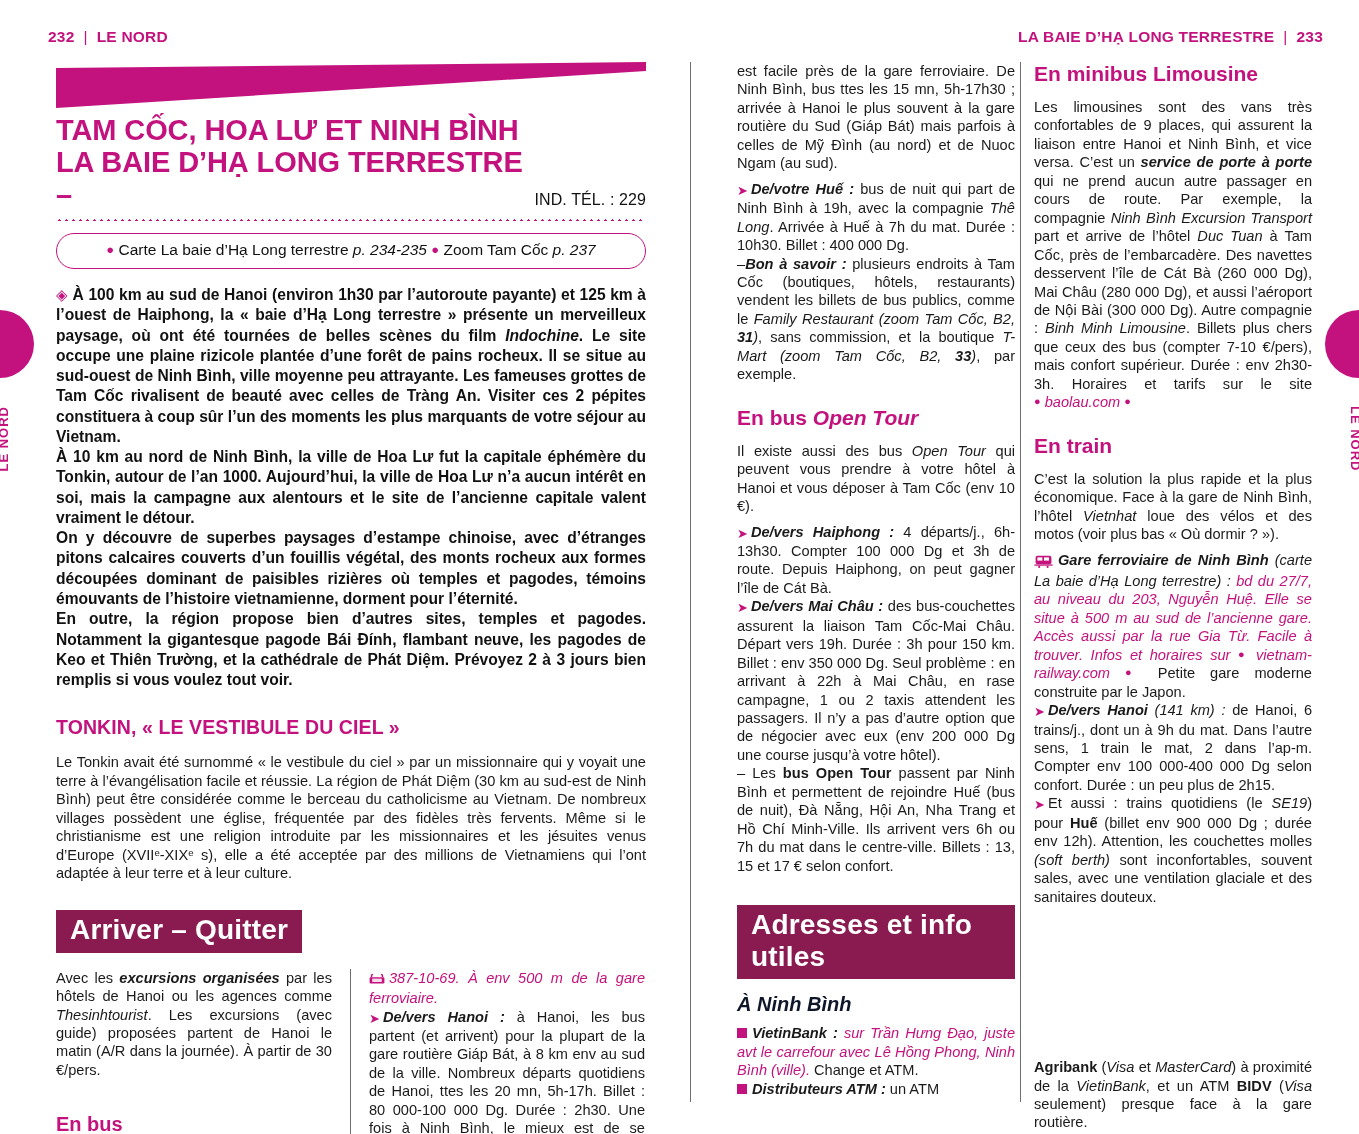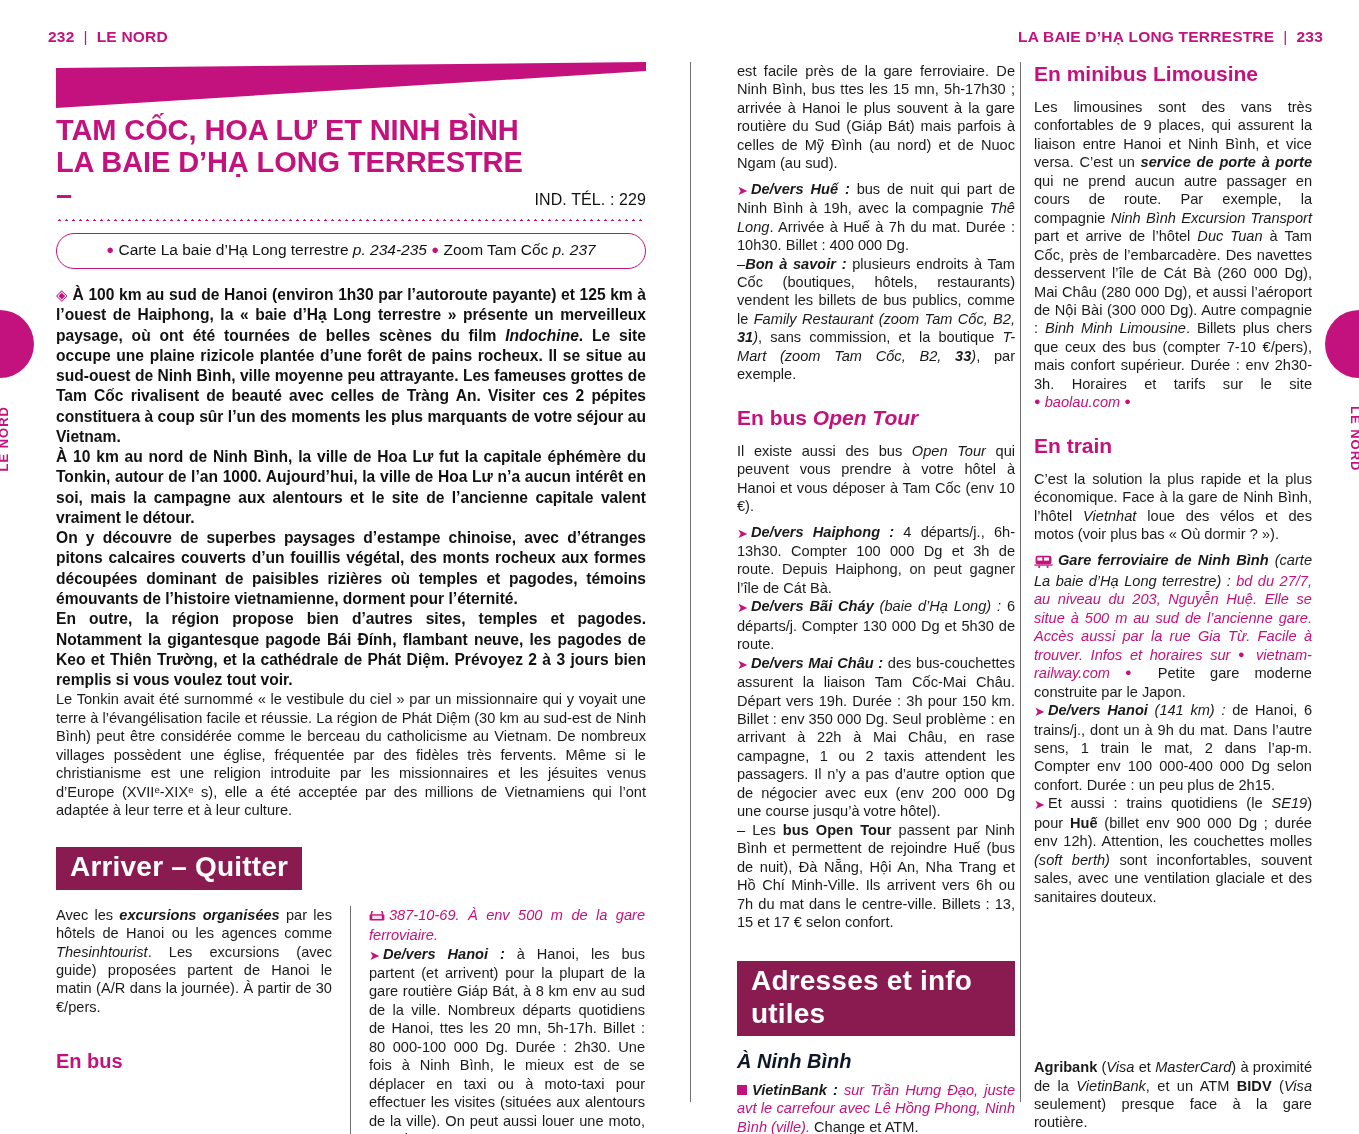--- a/index.html
+++ b/index.html
@@ -181,20 +181,21 @@
       <i>p. 237</i>
     </div>
 
     <div class="intro">
       <p><span class="diamond">◈</span><span>À 100 km au sud de Hanoi (environ 1h30 par l’autoroute payante) et 125 km à l’ouest de Haiphong, la « baie d’Hạ Long terrestre » présente un merveilleux paysage, où ont été tournées de belles scènes du film <i>Indochine</i>. Le site occupe une plaine rizicole plantée d’une forêt de pains rocheux. Il se situe au sud-ouest de Ninh Bình, ville moyenne peu attrayante. Les fameuses grottes de Tam Cốc rivalisent de beauté avec celles de Tràng An. Visiter ces 2 pépites constituera à coup sûr l’un des moments les plus marquants de votre séjour au Vietnam.</span></p>
       <p><span>À 10 km au nord de Ninh Bình, la ville de Hoa Lư fut la capitale éphémère du Tonkin, autour de l’an 1000. Aujourd’hui, la ville de Hoa Lư n’a aucun intérêt en soi, mais la campagne aux alentours et le site de l’ancienne capitale valent vraiment le détour.</span></p>
       <p><span>On y découvre de superbes paysages d’estampe chinoise, avec d’étranges pitons calcaires couverts d’un fouillis végétal, des monts rocheux aux formes découpées dominant de paisibles rizières où temples et pagodes, témoins émouvants de l’histoire vietnamienne, dorment pour l’éternité.</span></p>
       <p><span>En outre, la région propose bien d’autres sites, temples et pagodes. Notamment la gigantesque pagode Bái Đính, flambant neuve, les pagodes de Keo et Thiên Trường, et la cathédrale de Phát Diệm. Prévoyez 2 à 3 jours bien remplis si vous voulez tout voir.</span></p>
     </div>
 
+    <div class="h2">TONKIN, « LE VESTIBULE DU CIEL »</div>
     <p class="para">Le Tonkin avait été surnommé « le vestibule du ciel » par un missionnaire qui y voyait une terre à l’évangélisation facile et réussie. La région de Phát Diệm (30 km au sud-est de Ninh Bình) peut être considérée comme le berceau du catholicisme au Vietnam. De nombreux villages possèdent une église, fréquentée par des fidèles très fervents. Même si le christianisme est une religion introduite par les missionnaires et les jésuites venus d’Europe (XVII<sup>e</sup>-XIX<sup>e</sup> s), elle a été acceptée par des millions de Vietnamiens qui l’ont adaptée à leur terre et à leur culture.</p>
 
     <div class="banner-wrap">
       <span class="banner">Arriver – Quitter</span>
     </div>
 
     <div class="subcols">
 
       <div class="subcol first">
         <p class="t">Avec les <b><i>excursions organisées</i></b> par les hôtels de Hanoi ou les agences comme <i>Thesinhtourist</i>. Les excursions (avec guide) proposées partent de Hanoi le matin (A/R dans la journée). À partir de 30 €/pers.</p>
@@ -221,43 +222,38 @@
       </div>
 
     </div>
   </div>
 
   <div class="col col-mid">
 
     <p class="t">est facile près de la gare ferroviaire. De Ninh Bình, bus ttes les 15 mn, 5h-17h30 ; arrivée à Hanoi le plus souvent à la gare routière du Sud (Giáp Bát) mais parfois à celles de Mỹ Đình (au nord) et de Nuoc Ngam (au sud).</p>
 
     <p class="t entry">
-      <span class="ic ic-arrow">➤</span><span class="bi">De/vers Huế :</span>
+      <span class="ic ic-arrow">➤</span><span class="bi">De/votre Huế :</span>
       <span>bus de nuit qui part de Ninh Bình à 19h, avec la compagnie <i>Thê Long</i>. Arrivée à Huế à 7h du mat. Durée : 10h30. Billet : 400 000 Dg.</span>
     </p>
 
     <p class="t">
       <span>–</span><span class="bi">Bon à savoir :</span>
       <span>plusieurs endroits à Tam Cốc (boutiques, hôtels, restaurants) vendent les billets de bus publics, comme le <i>Family Restaurant (zoom Tam Cốc, B2, <b>31</b>)</i>, sans commission, et la boutique <i>T-Mart (zoom Tam Cốc, B2, <b>33</b>)</i>, par exemple.</span>
     </p>
 
     <div class="h3"><span>En bus </span><i>Open Tour</i></div>
 
     <p class="t">Il existe aussi des bus <i>Open Tour</i> qui peuvent vous prendre à votre hôtel à Hanoi et vous déposer à Tam Cốc (env 10 €).</p>
 
     <p class="t entry">
       <span class="ic ic-arrow">➤</span><span class="bi">De/vers Haiphong :</span>
       <span>4 départs/j., 6h-13h30. Compter 100 000 Dg et 3h de route. Depuis Haiphong, on peut gagner l’île de Cát Bà.</span>
     </p>
 
-    <p class="t">
-      <span class="ic ic-arrow">➤</span><span class="bi">De/vers Bãi Cháy</span>
-      <i>(baie d’Hạ Long) :</i>
-      <span>6 départs/j. Compter 130 000 Dg et 5h30 de route.</span>
-    </p>
 
     <p class="t">
       <span class="ic ic-arrow">➤</span><span class="bi">De/vers Mai Châu :</span>
       <span>des bus-couchettes assurent la liaison Tam Cốc-Mai Châu. Départ vers 19h. Durée : 3h pour 150 km. Billet : env 350 000 Dg. Seul problème : en arrivant à 22h à Mai Châu, en rase campagne, 1 ou 2 taxis attendent les passagers. Il n’y a pas d’autre option que de négocier avec eux (env 200 000 Dg une course jusqu’à votre hôtel).</span>
     </p>
 
     <p class="t">
       <span>–</span>&nbsp;<span>Les </span><b>bus Open Tour</b><span> passent par Ninh Bình et permettent de rejoindre Huế (bus de nuit), Đà Nẵng, Hội An, Nha Trang et Hồ Chí Minh-Ville. Ils arrivent vers 6h ou 7h du mat dans le centre-ville. Billets : 13, 15 et 17 € selon confort.</span>
     </p>
 

